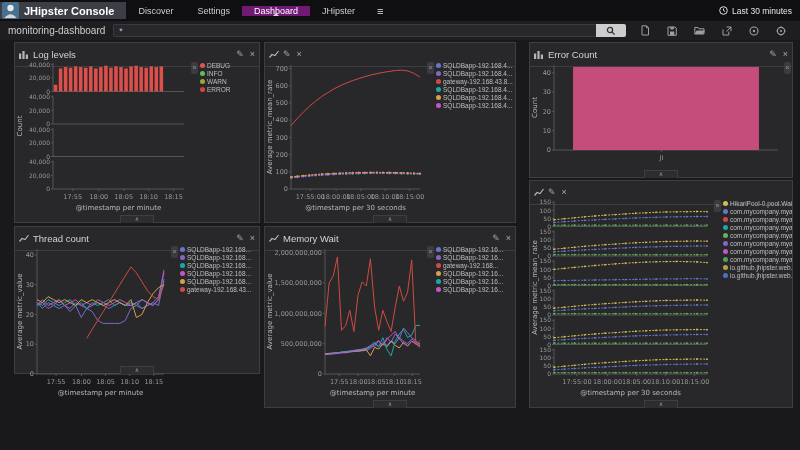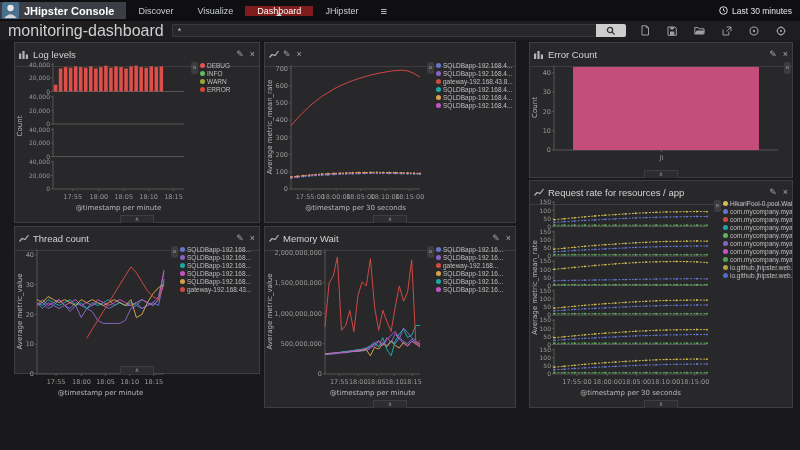--- a/index.html
+++ b/index.html
@@ -4,29 +4,29 @@
 <style>
   html,body{margin:0;padding:0}
   body{width:800px;height:450px;position:relative;overflow:hidden;background:#19181b;
        font-family:"Liberation Sans",sans-serif;-webkit-font-smoothing:antialiased}
   
   .navbar{display:flex;align-items:center;height:21px;background:#0f0f11;color:#c9ced3}
   .brand{display:flex;align-items:center;gap:5px;background:#3b3f45;padding:0 12px 0 2px;
          font-weight:bold;font-size:11px;color:#fff}
   .logo{width:17px;height:17px;border-radius:2px;overflow:hidden;flex:none}
   .nav-item{display:flex;align-items:center;padding:0 12px;font-size:9px;position:relative;cursor:pointer}
-  .nav-item.active{background:#7f1d1d;color:#fff}
+  .nav-item.active{background:#701a75;color:#fff}
   .caret-up{position:absolute;bottom:0;left:50%;margin-left:-3px;width:0;height:0;
             border-left:3px solid transparent;border-right:3px solid transparent;border-bottom:3px solid #cfd4d9}
   .nav-burger{display:flex;align-items:center;padding:0 10px;font-size:11px;color:#e3e6e9}
   .navbar-right{margin-left:auto;display:flex;align-items:center;gap:4px;padding-right:8px;
                 font-size:8.5px;color:#e0e4e7}
   
   .toolbar{display:flex;align-items:center;height:19px;background:#1e1e21;padding:0 8px;gap:8px}
-  .dash-name{font-size:16px;color:#cfcfcf;white-space:nowrap}
+  .dash-name{font-size:10px;color:#cfcfcf;white-space:nowrap}
   .query-wrap{flex:1;display:flex;height:13px}
   input.query{flex:1;background:#28282c;border:1px solid #3a3a3f;border-right:none;
               border-radius:2px 0 0 2px;color:#c5c5c5;font-size:9px;padding:0 5px;outline:none;min-width:0}
   .search-btn{width:30px;background:#cdcdcd;border:none;border-radius:0 2px 2px 0;
               display:flex;align-items:center;justify-content:center;cursor:pointer;padding:0}
   .tb-icons{display:flex;gap:17px;align-items:center;padding:0 6px;color:#9aa0a4}
   .tb-icons svg{display:block}
   
   .panel{position:absolute;background:#28282b;border:1px solid #3e3e42;box-sizing:border-box}
   .panel-header{height:15px;display:flex;align-items:center;gap:4px;padding:4px 4px;
@@ -59,21 +59,21 @@
     <span class="logo">
       <svg width="17" height="17">
           <rect width="17" height="17" fill="#49708e"></rect>
         <circle cx="8.5" cy="6" r="3.2" fill="#e8e8e8"></circle>
         <path d="M2.5 16 Q8.5 8.5 14.5 16 Z" fill="#d5d5d5"></path>
         </svg>
     </span>
     <span>JHipster Console</span>
   </div>
   <div class="nav-item">Discover</div>
-  <div class="nav-item">Visualize</div>
+  <div class="nav-item">Settings</div>
   <div class="nav-item active">
     <span>Dashboard</span>
     <span class="caret-up"></span>
   </div>
   <div class="nav-item">JHipster</div>
   <div class="nav-burger">≡</div>
   <div class="navbar-right">
     <svg width="9" height="9">
       <circle cx="4.5" cy="4.5" r="3.8" fill="none" stroke="#dfe3e6" stroke-width="1"></circle>
       <path d="M4.5 2.5 V4.5 L6 5.5" stroke="#dfe3e6" stroke-width="1" fill="none"></path>
@@ -459,21 +459,20 @@
   <div class="collapse-tab">∧</div>
 </div>
 
 <div class="panel" style="left:529px;top:180px;width:264px;height:228px">
   <div class="panel-header">
     <span class="vis-icon">
       <svg width="10" height="9">
           <polyline points="0.5,7.5 3,4.5 6,5.5 9.5,1" fill="none" stroke="#b5b5b5" stroke-width="1.2"></polyline>
         </svg>
     </span>
-    <span class="panel-title">Request rate for resources / app</span>
     <span class="panel-actions">
       <span>✎</span>
       <span>×</span>
     </span>
   </div>
   <div class="panel-body">
     <div class="chart-host"><svg width="183" height="201">
           <text transform="translate(7,90.5) rotate(-90)" text-anchor="middle" class="axlab">Average metric_mean_rate</text>
           <text x="100.5" y="198" text-anchor="middle" class="axlab">@timestamp per 30 seconds</text>
           <path d="M24 4 V29.5 H177" stroke="#555" fill="none" stroke-width="1"></path>

